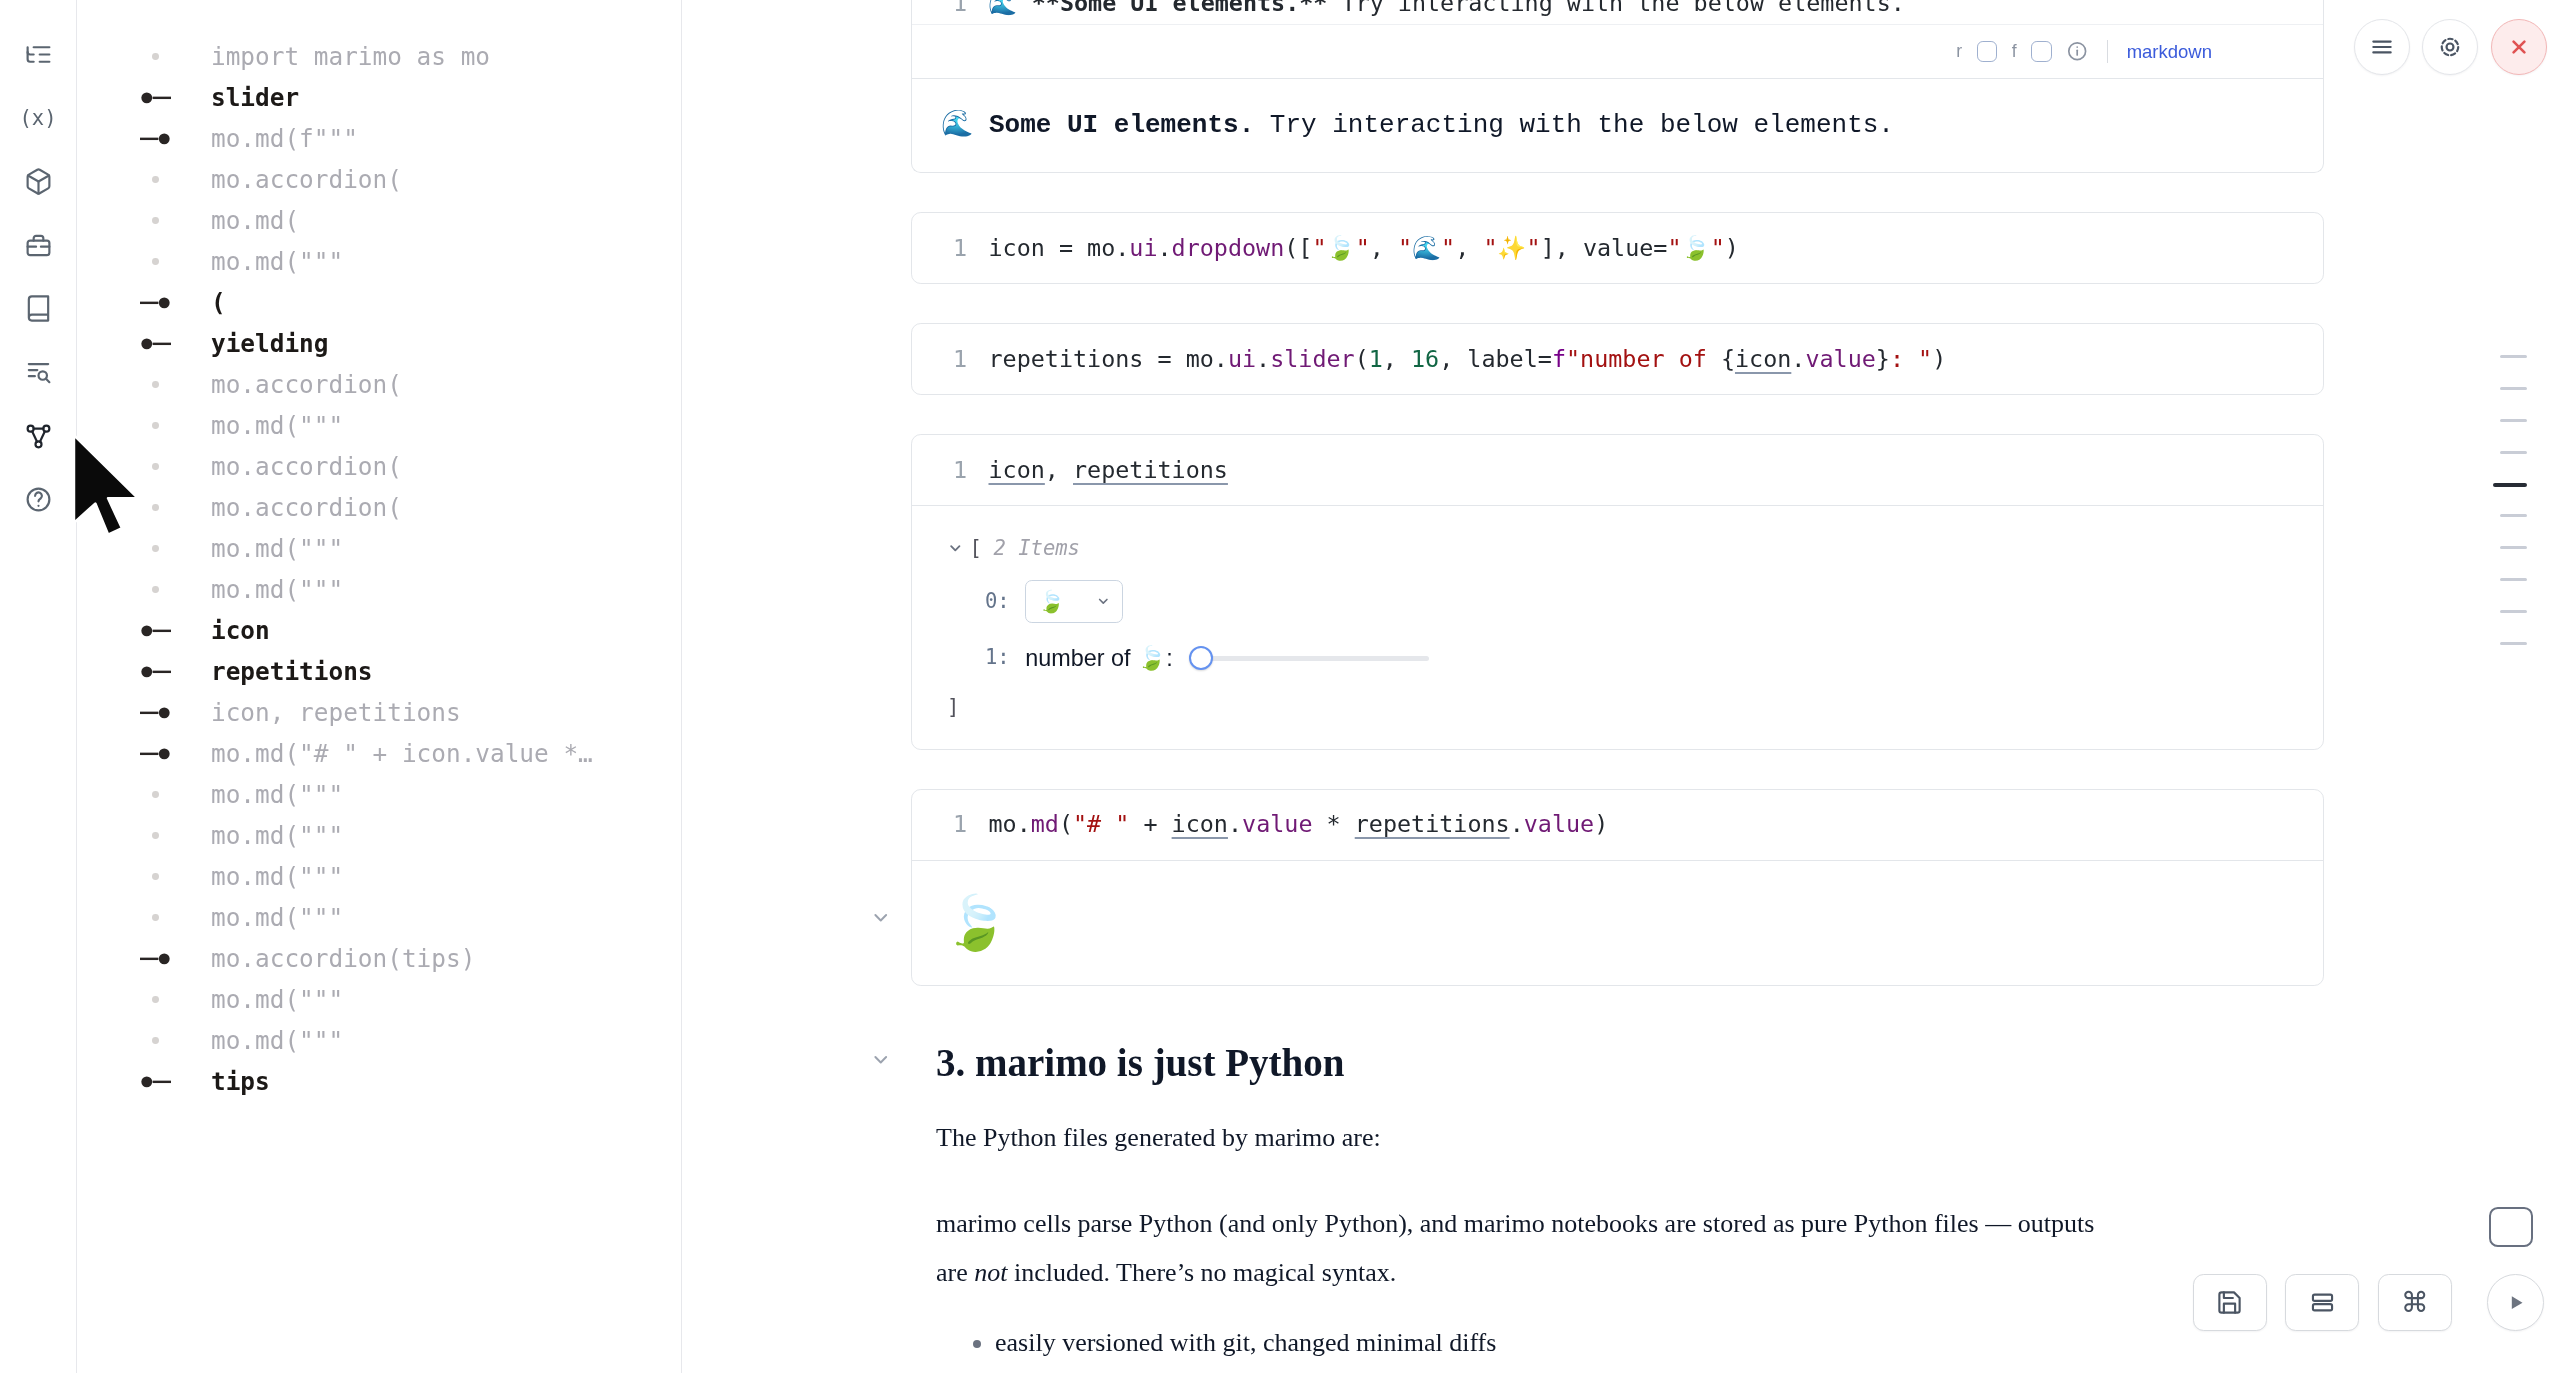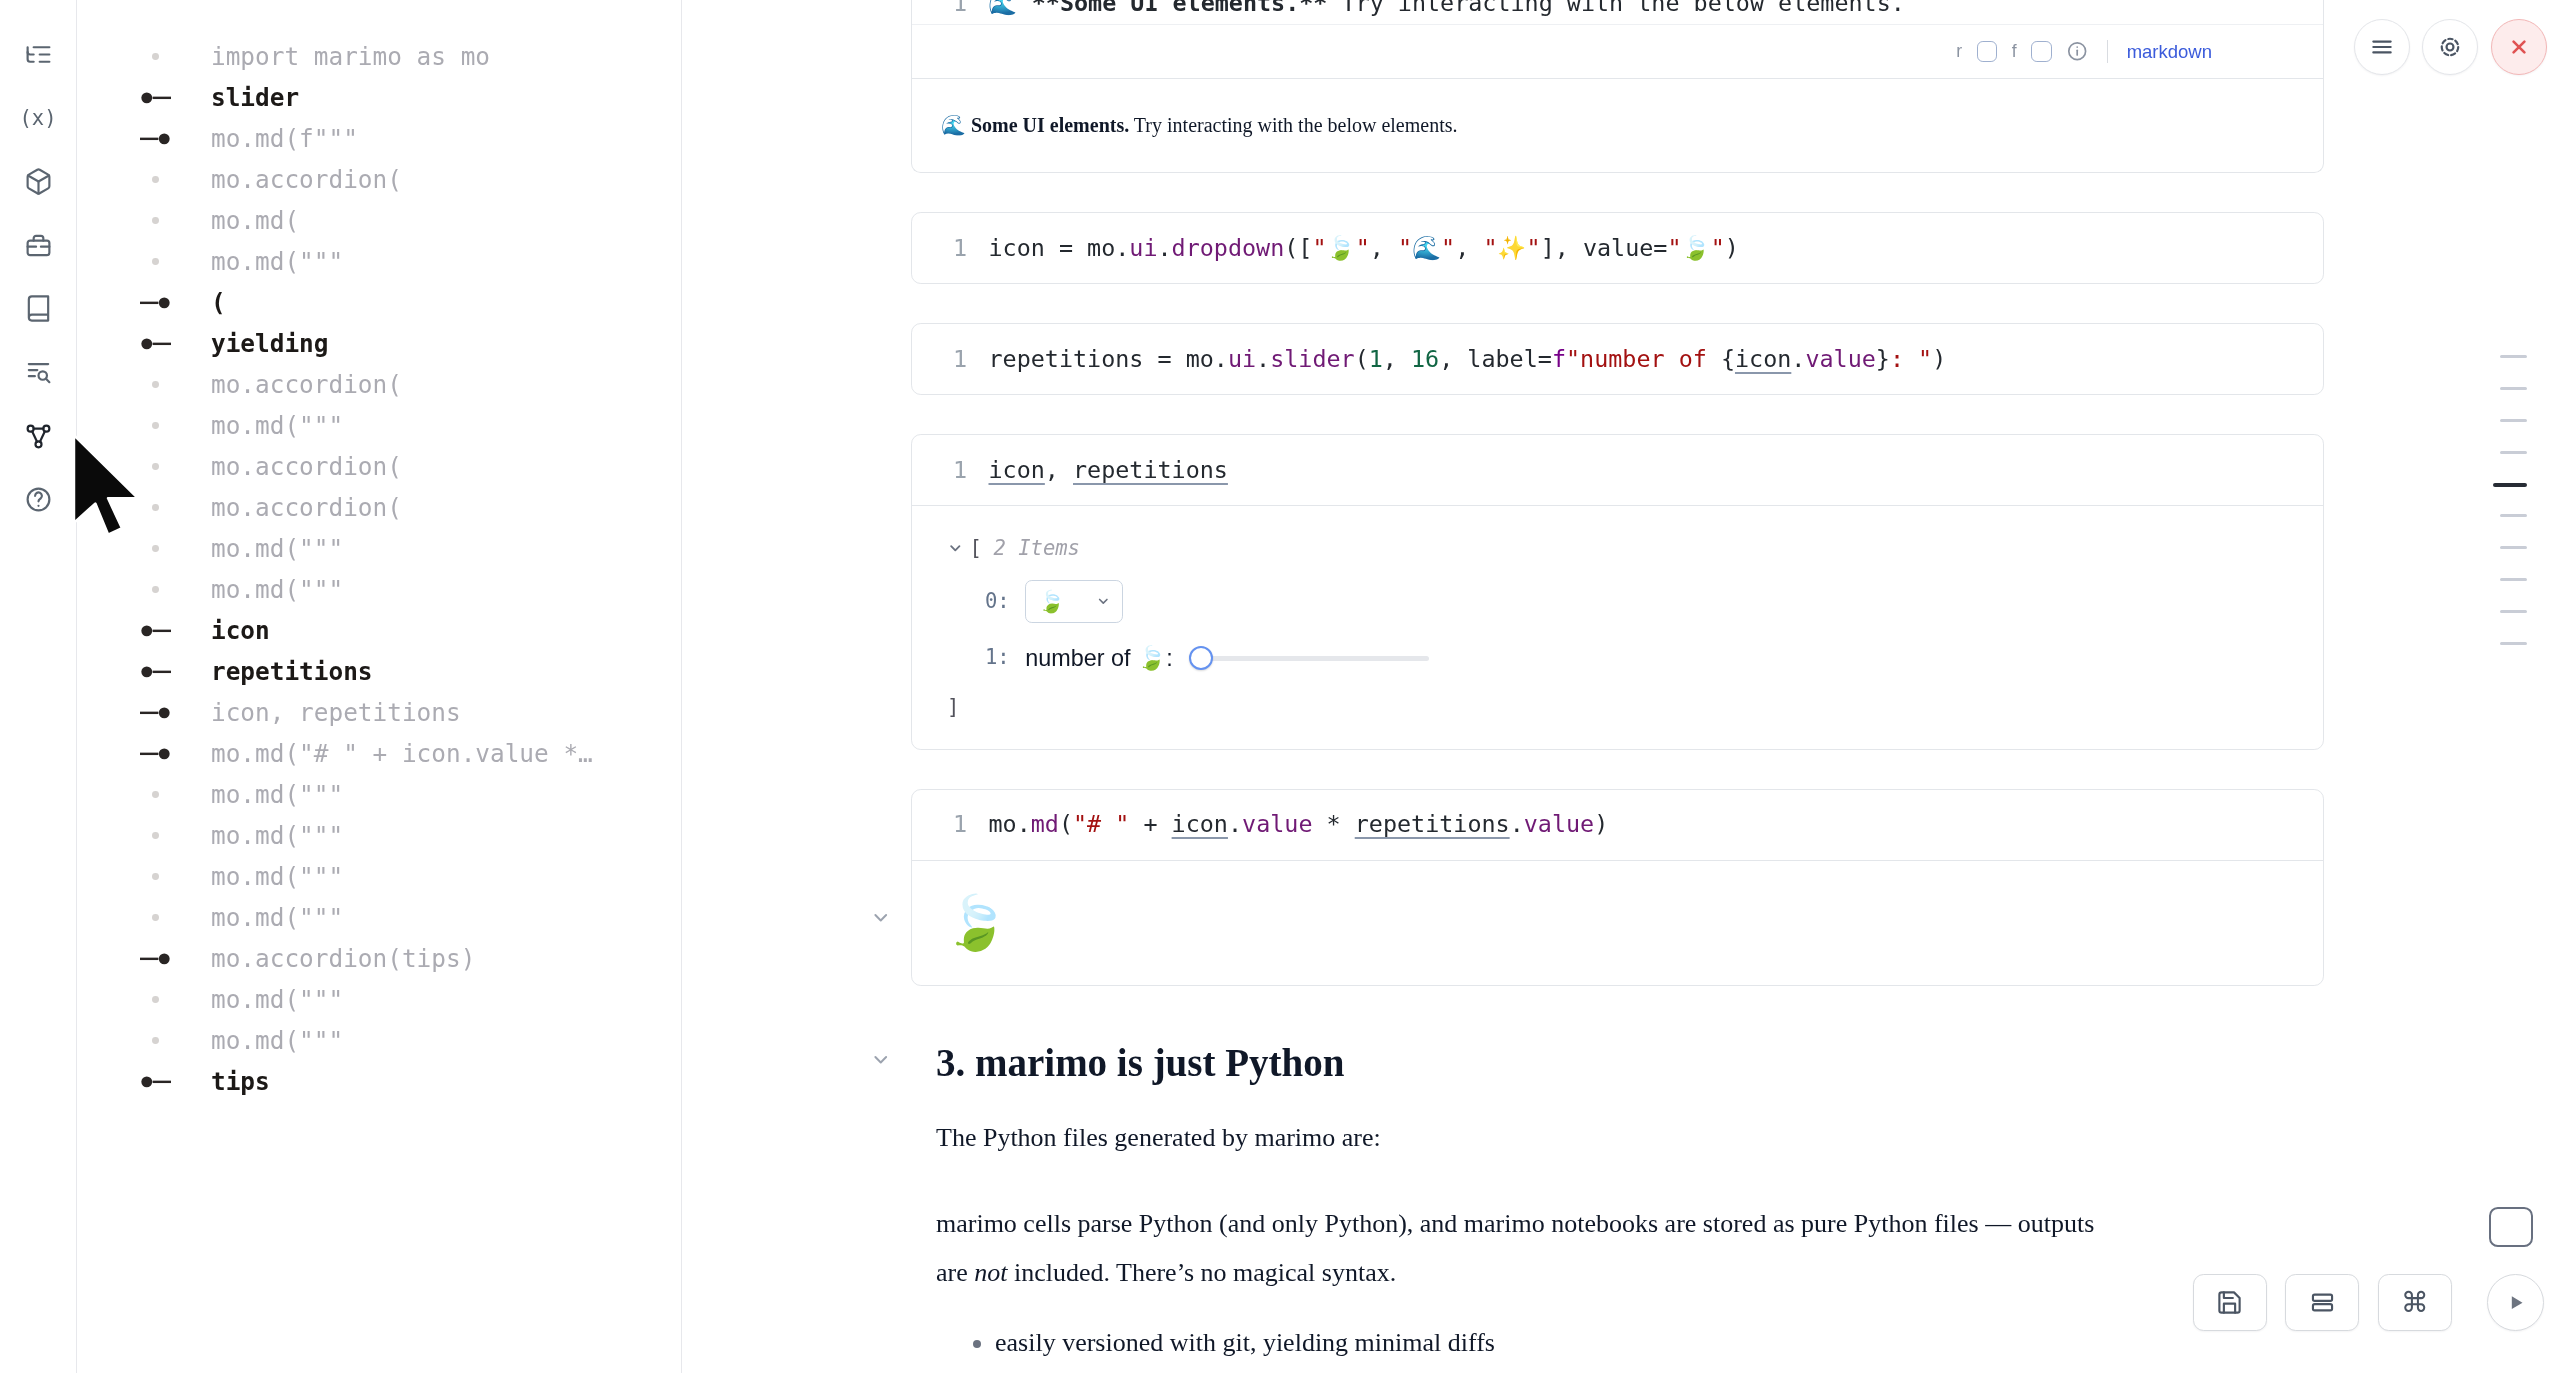--- a/index.html
+++ b/index.html
@@ -44,21 +44,21 @@
   .src-line{position:absolute;top:-15.6px;left:0;display:flex;font:400 23.4px/39px "DejaVu Sans Mono",monospace;color:#24292f;white-space:pre}
   .ln{flex:none;width:55px;text-align:right;color:#9aa3ad}
   .code-line{margin-left:21.5px;white-space:pre}
   .cell-toolbar{height:53px;display:flex;align-items:center;justify-content:flex-end;gap:14.6px;padding-right:111px}
   .tb-letter{font-size:17.6px;color:#8b93a1}
   .tb-check{width:20.5px;height:20.5px;border:1.6px solid #9fb0cf;border-radius:5.9px;background:#fff;cursor:pointer}
   .tb-info{border:none;background:none;display:flex;cursor:pointer}
   .tb-info svg{width:22.4px;height:22.4px;stroke:#8b93a1;fill:none;stroke-width:1.8;stroke-linecap:round}
   .tb-sep{width:1px;height:23.4px;background:#d9dce1;margin:0 3.9px}
   .tb-mode{font-size:18.5px;font-weight:500;color:#3b5bdb;cursor:pointer}
-  .cell-out{border-top:1px solid #e3e6ea;padding:27px 29px;font-family:Liberation Serif, serif;font-size:20px;line-height:39px;color:#101828}
+  .cell-out{border-top:1px solid #e3e6ea;padding:27px 29px;font-family:Liberation Mono, monospace;font-size:26px;line-height:39px;color:#101828}
   .code-row{display:flex;align-items:center;padding:20.5px 0;font:400 23.4px/29px "DejaVu Sans Mono",monospace;color:#24292f;cursor:text}
   .tok-p{color:#24292f}
   .tok-f{color:#701a75}
   .tok-s{color:#a31111}
   .tok-n{color:#116644}
   .tok-k{color:#770088}
   .tok-ref{color:#24292f;text-decoration:underline;text-decoration-color:#8a97ab;text-decoration-thickness:1.5px;text-underline-offset:4.9px}
 
   .tree-out{border-top:1px solid #e3e6ea;padding:25px 0 29px;font:400 20.5px/25px "DejaVu Sans Mono",monospace;color:#52525b}
   .tree-head{display:flex;align-items:center;padding-left:35px;height:35px}
@@ -504,21 +504,21 @@
             <path d="M6 9l6 6 6-6"></path>
           </svg>
       </span>
 
       <div id="prose">
         <h1>3. marimo is just Python</h1>
         <p class="prose-p tight">The Python files generated by marimo are:</p>
         <p class="prose-p"><span>marimo cells parse Python (and only Python), and marimo notebooks are stored as pure Python files — outputs</span><br><span>are </span><em>not</em><span> included. There’s no magical syntax.</span></p>
         <ul>
 
-        <li>easily versioned with git, yielding minimal diffs</li>
+        <li>easily versioned with git, changed minimal diffs</li>
           </ul>
       </div>
 
     </div>
   </main>
 
   <div id="top-actions">
     <button class="round-btn">
       <svg viewBox="0 0 24 24">
           <path d="M4 7h16M4 12h16M4 17h16"></path>

